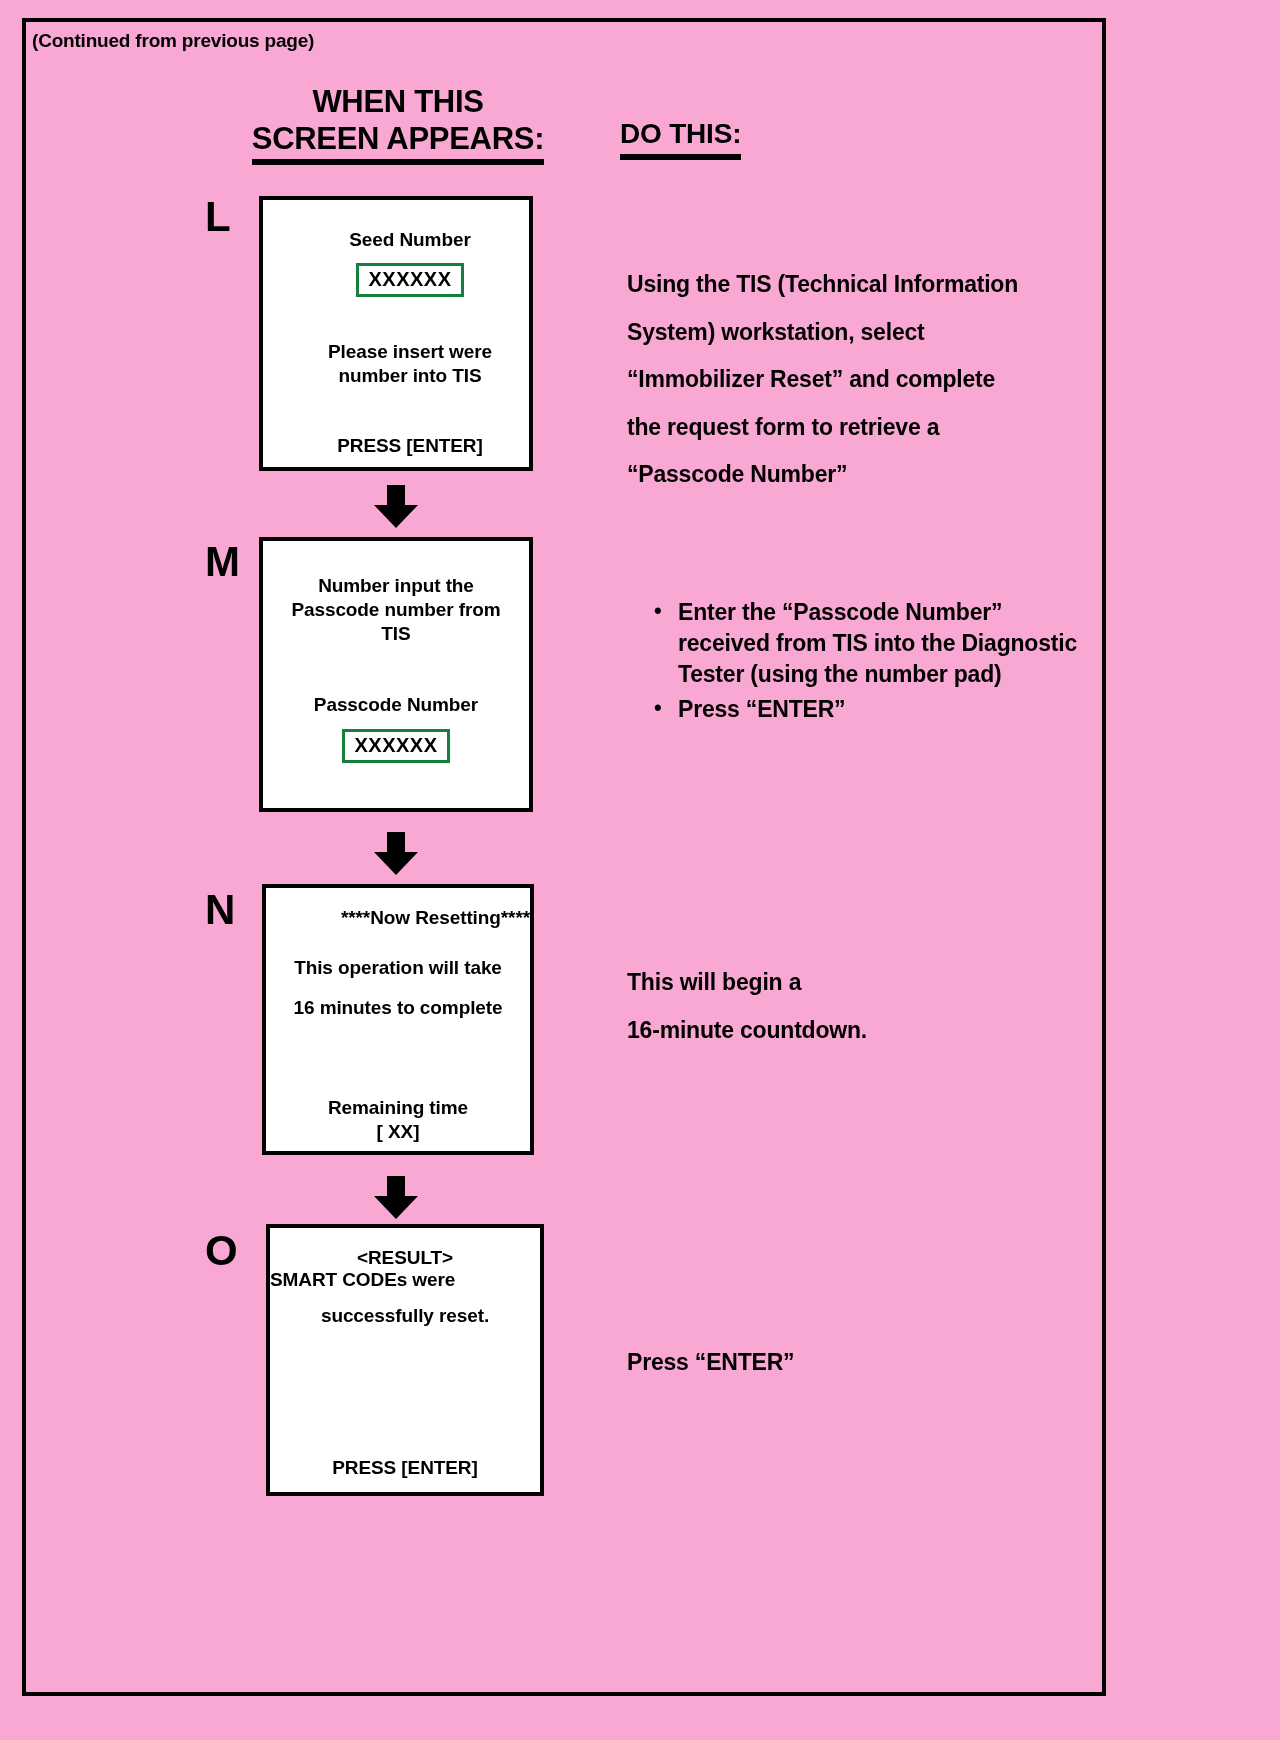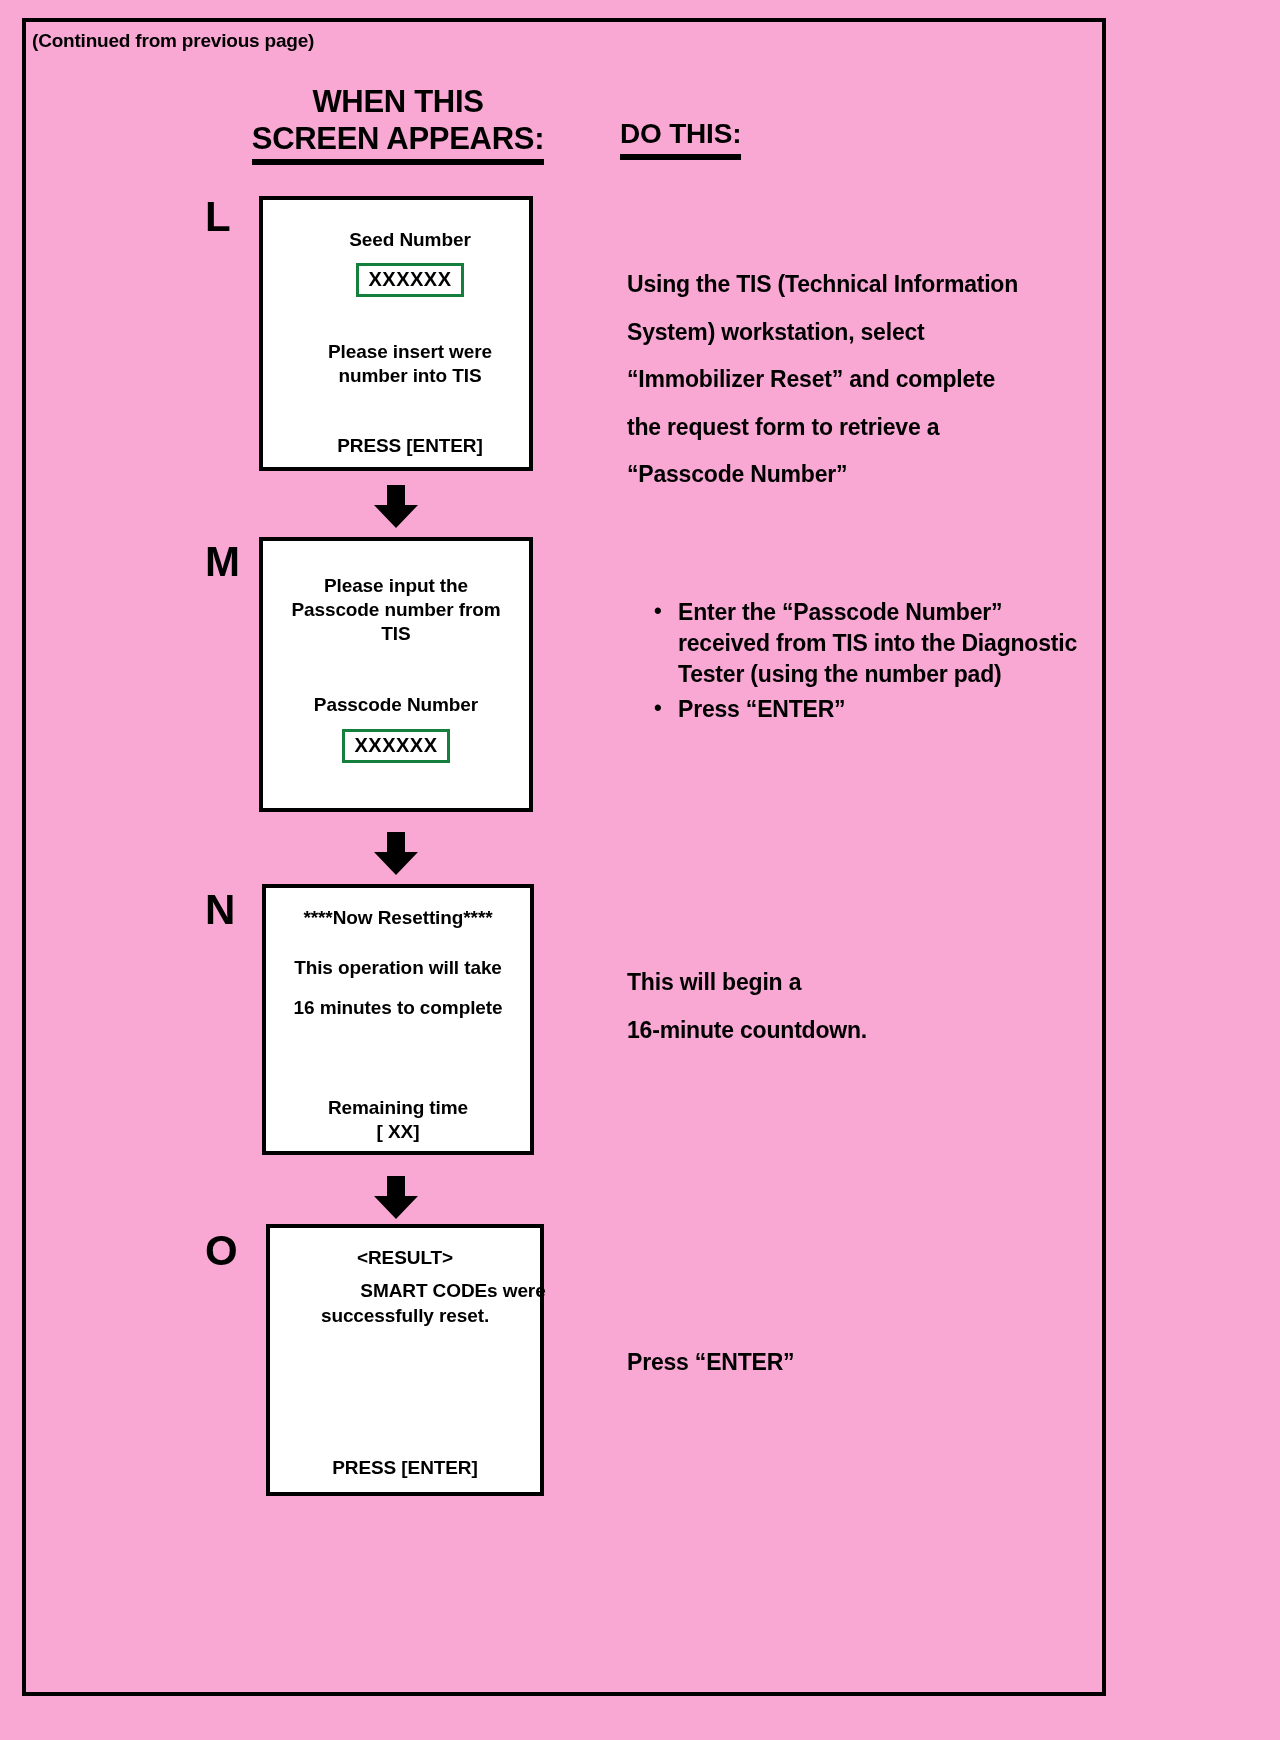--- a/index.html
+++ b/index.html
@@ -183,21 +183,21 @@
   <div class="arrow" style="left:373px; top:485px;">
     <svg viewBox="0 0 46 44" width="46" height="44" aria-hidden="true">
       <polygon points="14,0 32,0 32,20 45,20 23,43 1,20 14,20" fill="#000"></polygon>
     </svg>
   </div>
 
   <div class="step-letter" style="left:205px; top:541px;">M</div>
 
   <div class="screen-box" style="left:259px; top:537px; width:274px; height:275px;">
     <div class="screen-inner">
-      <div class="scr-line" style="top:33px;">Please input the</div>
+      <div class="scr-line" style="top:33px;">Number input the</div>
       <div class="scr-line" style="top:57px;">Passcode number from</div>
       <div class="scr-line" style="top:81px;">TIS</div>
       <div class="scr-line" style="top:152px;">Passcode Number</div>
       <div class="scr-line" style="top:188px;">
         <span class="field-box">XXXXXX</span>
       </div>
     </div>
   </div>
 
   <ul class="bullets" style="left:652px; top:597px; width:420px;">
@@ -208,21 +208,21 @@
   <div class="arrow" style="left:373px; top:832px;">
     <svg viewBox="0 0 46 44" width="46" height="44" aria-hidden="true">
       <polygon points="14,0 32,0 32,20 45,20 23,43 1,20 14,20" fill="#000"></polygon>
     </svg>
   </div>
 
   <div class="step-letter" style="left:205px; top:889px;">N</div>
 
   <div class="screen-box" style="left:262px; top:884px; width:272px; height:271px;">
     <div class="screen-inner">
-      <div class="scr-line" style="top:18px;">****Now Resetting****</div>
+      <div class="scr-line" style="top:18px;text-align:right;">****Now Resetting****</div>
       <div class="scr-line" style="top:68px;">This operation will take</div>
       <div class="scr-line" style="top:108px;">16 minutes to complete</div>
       <div class="scr-line" style="top:208px;">Remaining time</div>
       <div class="scr-line" style="top:232px;">[ XX]</div>
     </div>
   </div>
 
   <div class="instr" style="left:627px; top:950px; width:470px;">
     <span class="ln">This will begin a</span>
     <span class="ln">16-minute countdown.</span>
@@ -232,21 +232,21 @@
     <svg viewBox="0 0 46 44" width="46" height="44" aria-hidden="true">
       <polygon points="14,0 32,0 32,20 45,20 23,43 1,20 14,20" fill="#000"></polygon>
     </svg>
   </div>
 
   <div class="step-letter" style="left:205px; top:1230px;">O</div>
 
   <div class="screen-box" style="left:266px; top:1224px; width:278px; height:272px;">
     <div class="screen-inner">
       <div class="scr-line" style="top:18px;">&lt;RESULT&gt;</div>
-      <div class="scr-line" style="top:51px; text-align:center;margin-left:48px;">SMART CODEs were</div>
+      <div class="scr-line" style="top:40px; text-align:left;">SMART CODEs were</div>
       <div class="scr-line" style="top:76px; text-align:center;">successfully reset.</div>
       <div class="scr-line" style="top:228px;">PRESS [ENTER]</div>
     </div>
   </div>
 
   <div class="instr" style="left:627px; top:1330px; width:470px;">
     <span class="ln">Press “ENTER”</span>
   </div>
 </div>
 

